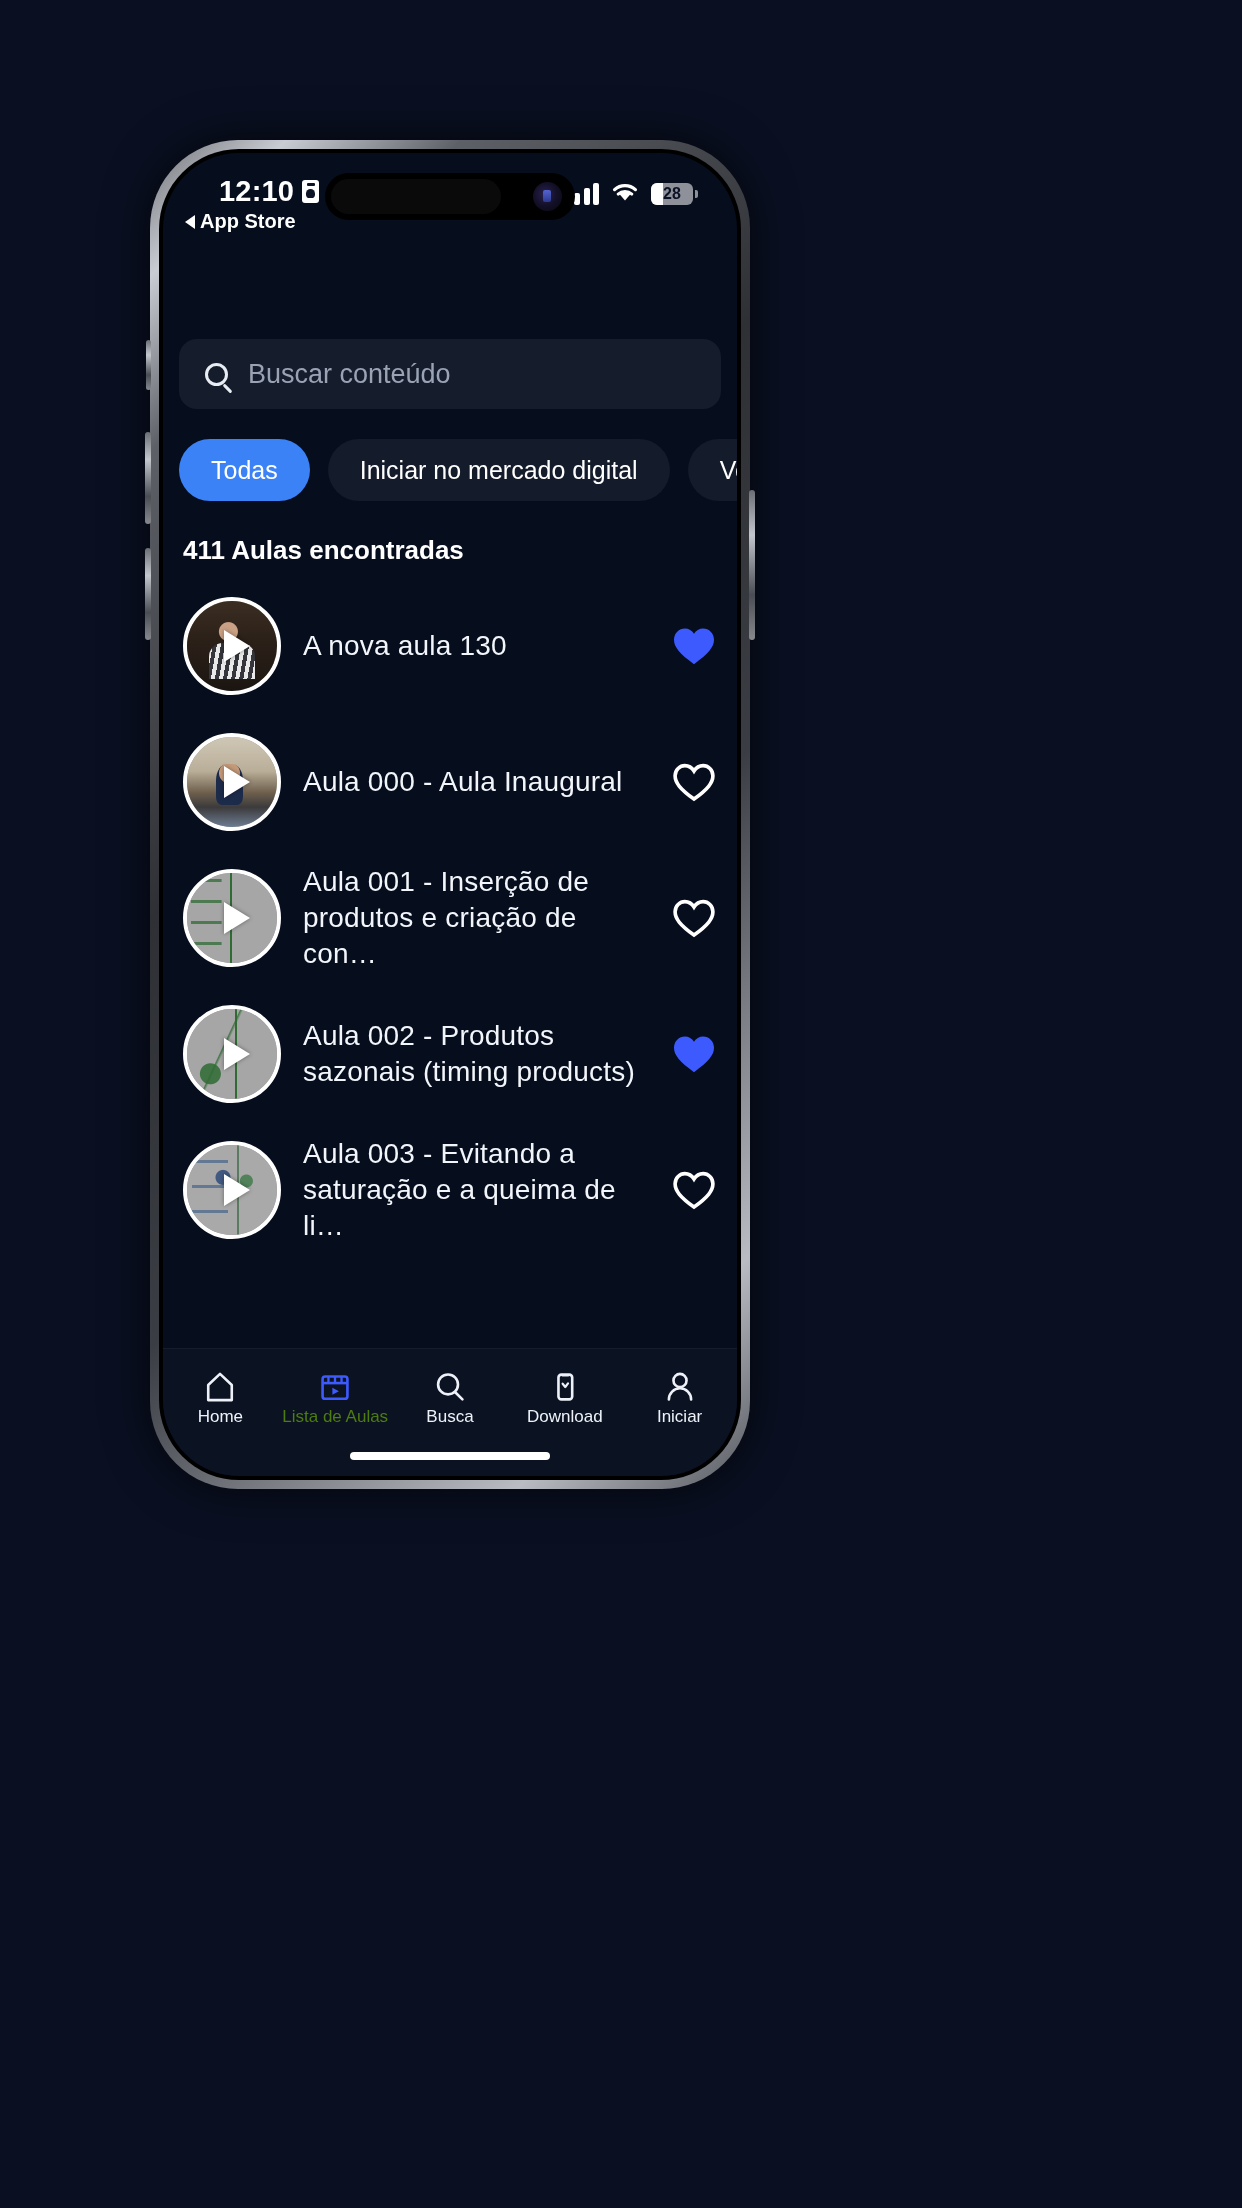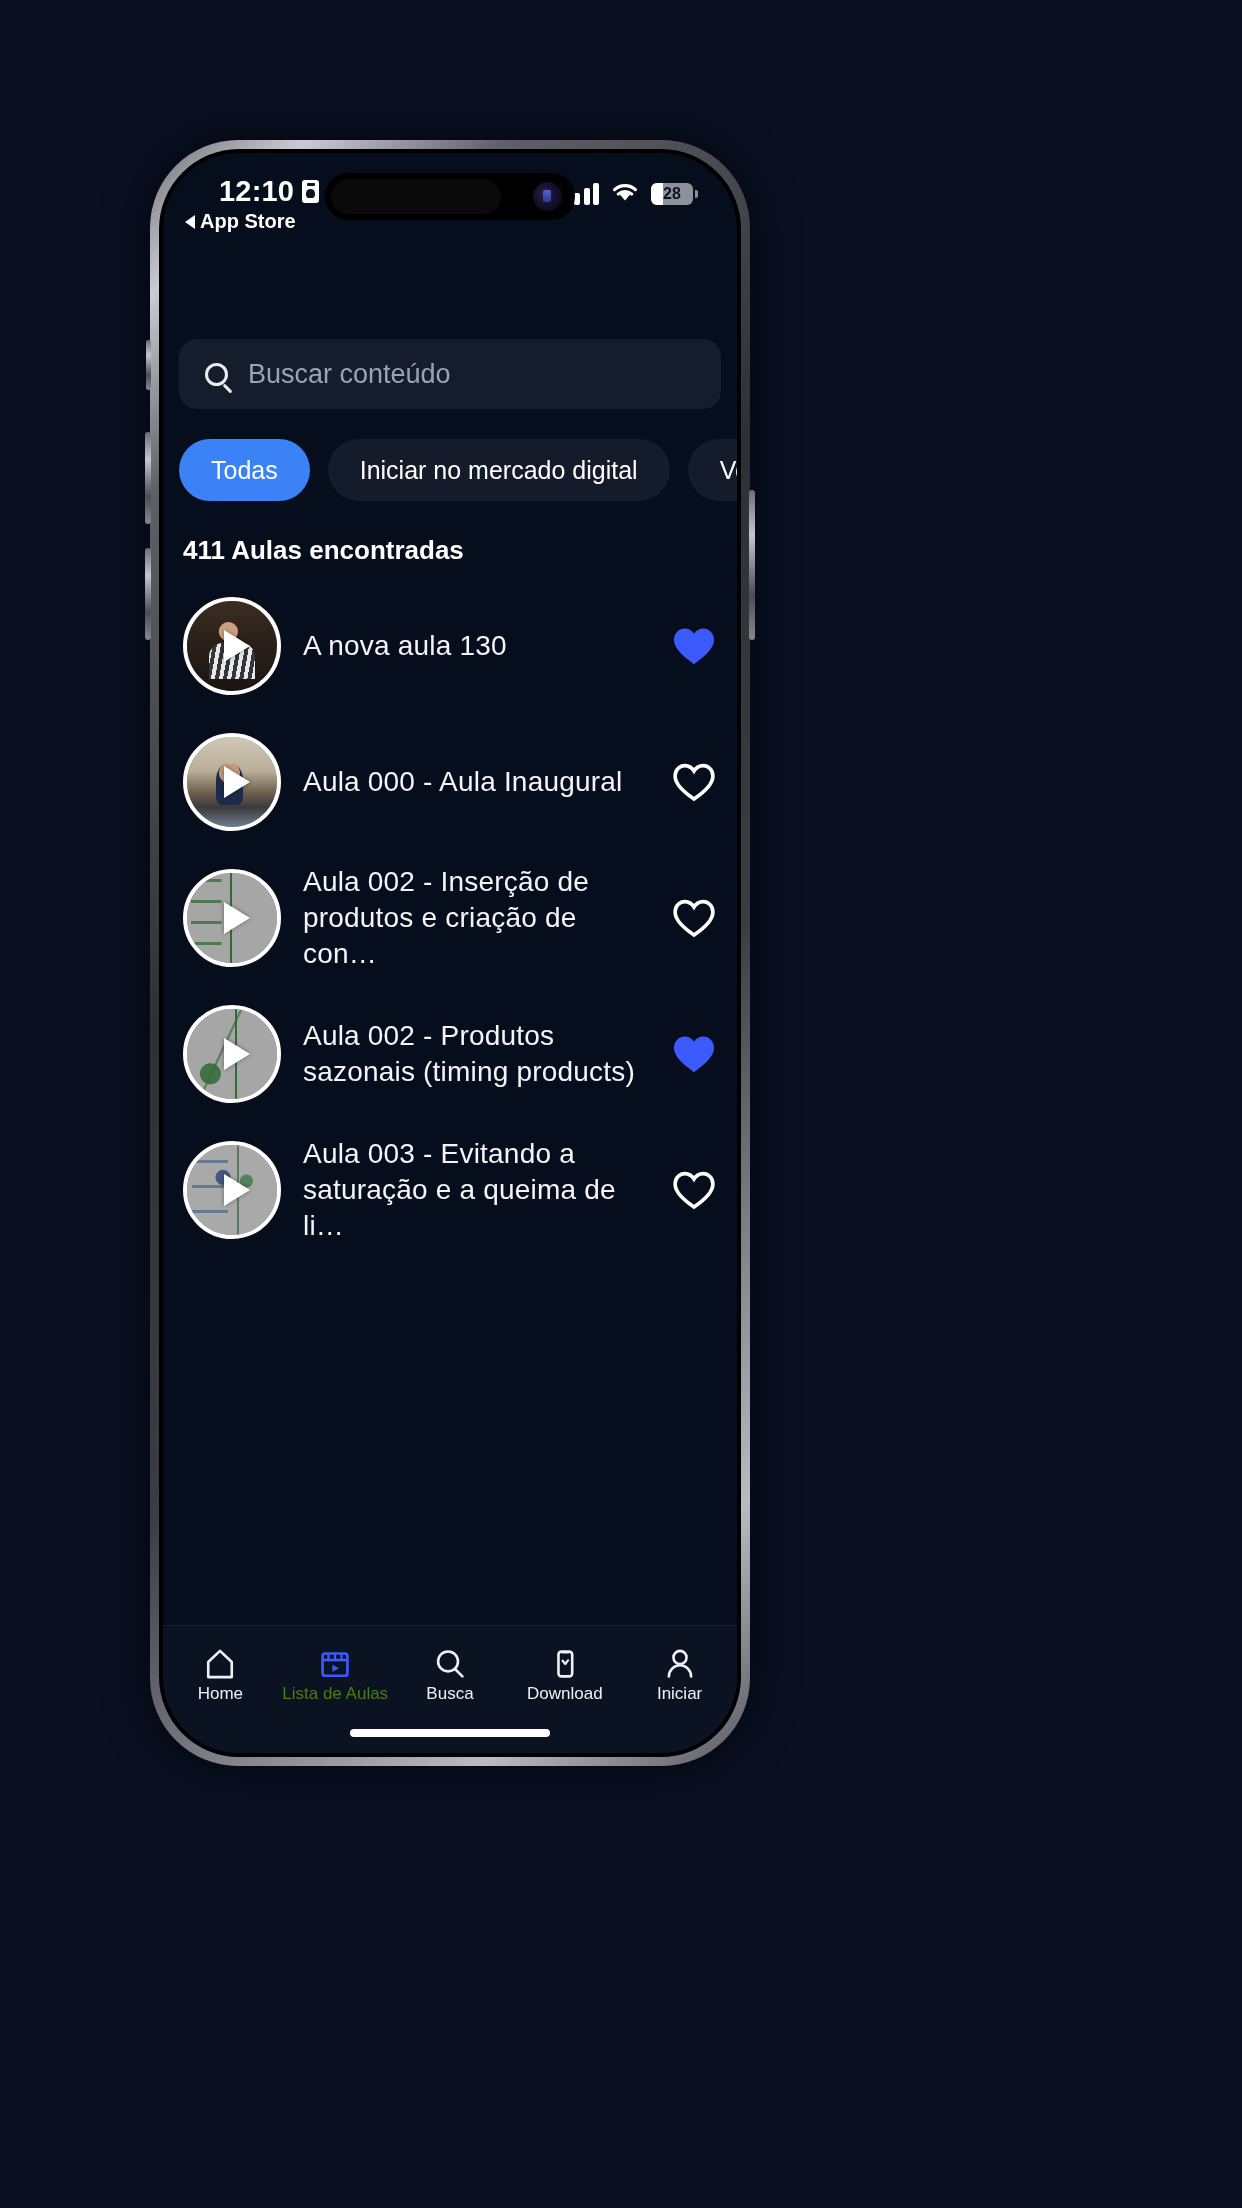--- a/index.html
+++ b/index.html
@@ -14,21 +14,21 @@
   #canvas {
     position: relative;
     width: 1242px; height: 2208px;
     background: #0a1022;
   }
 
   
   #phone {
     position: absolute;
     left: 150px; top: 140px;
-    width: 600px; height: 1626px;
+    width: 600px; height: 1349px;
     border-radius: 88px;
     background: linear-gradient(135deg,#6e7076 0%,#c9ccd2 7%,#5d6066 16%,#2e3035 40%,#3a3d43 62%,#b9bcc2 88%,#55585e 100%);
     padding: 9px;
     box-shadow: 0 0 46px rgba(0,0,0,.7);
   }
   #phone-inner {
     position: relative;
     width: 100%; height: 100%;
     border-radius: 80px;
     background: #000;
@@ -391,21 +391,21 @@
                   <path d="M12 20.4 C4.4 14.9 1.6 11.4 1.6 7.6 C1.6 4.3 4.2 2 7 2 C9 2 10.8 3.1 12 5 C13.2 3.1 15 2 17 2 C19.8 2 22.4 4.3 22.4 7.6 C22.4 11.4 19.6 14.9 12 20.4 Z" fill="none" stroke="#fff" stroke-width="2"></path>
                 </svg>
               </div>
             </div>
 
             <div class="row">
               <div class="thumb">
                 <div class="art art-board-a"></div>
                 <div class="play"></div>
               </div>
-              <div class="row-title">Aula 002 - Inserção de produtos e criação de con…</div>
+              <div class="row-title">Aula 001 - Inserção de produtos e criação de con…</div>
               <div class="heart">
                 <svg width="44" height="40" viewBox="0 0 24 22">
                   <path d="M12 20.4 C4.4 14.9 1.6 11.4 1.6 7.6 C1.6 4.3 4.2 2 7 2 C9 2 10.8 3.1 12 5 C13.2 3.1 15 2 17 2 C19.8 2 22.4 4.3 22.4 7.6 C22.4 11.4 19.6 14.9 12 20.4 Z" fill="none" stroke="#fff" stroke-width="2"></path>
                 </svg>
               </div>
             </div>
 
             <div class="row">
               <div class="thumb">
                 <div class="art art-board-b"></div>

